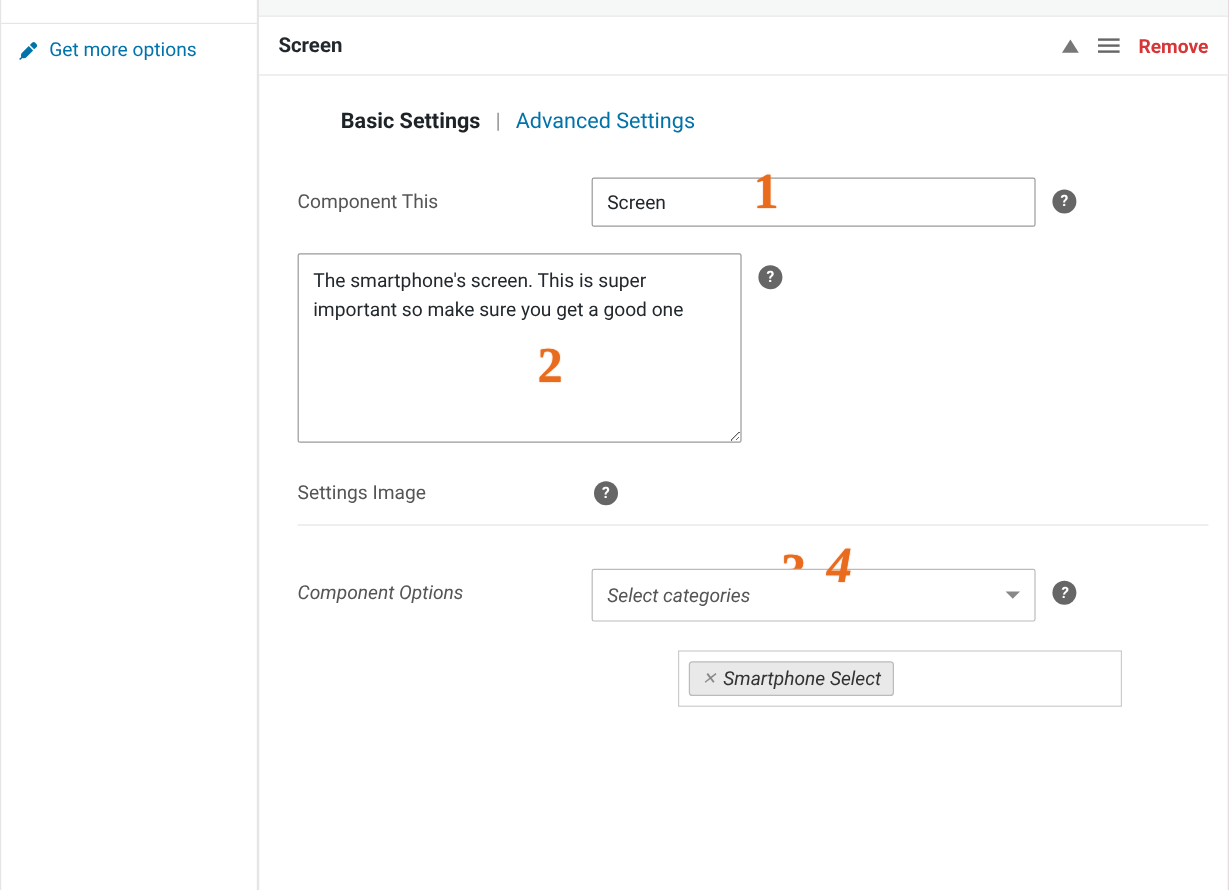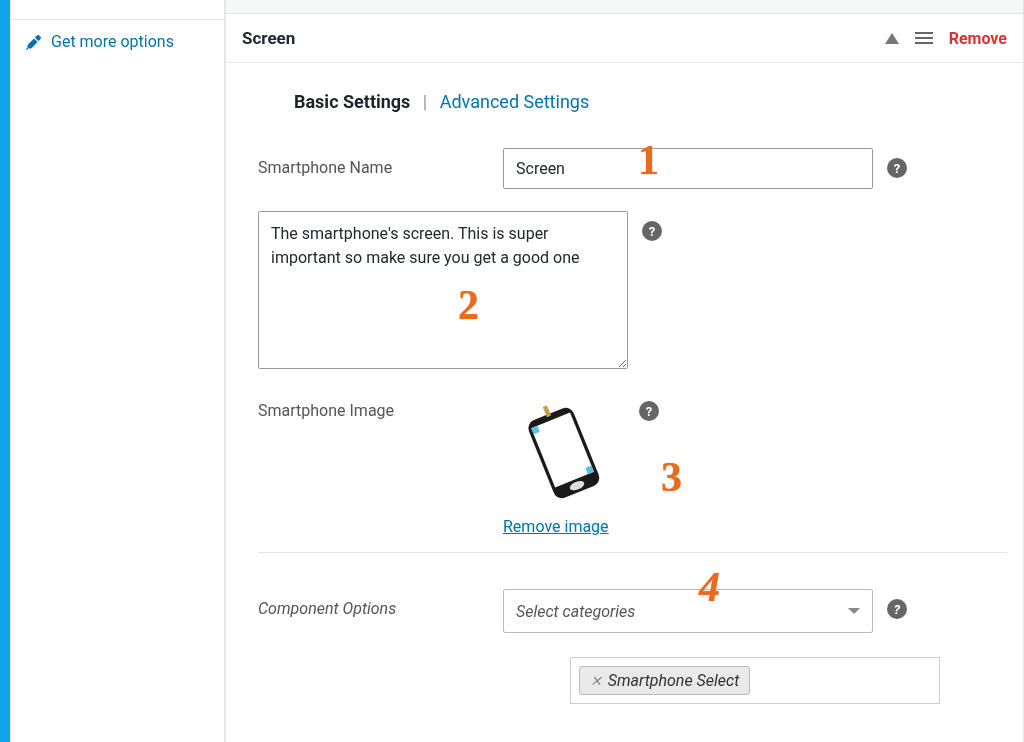--- a/index.html
+++ b/index.html
@@ -6,22 +6,21 @@
     body {
       font-family: -apple-system, BlinkMacSystemFont, "Segoe UI", Roboto, sans-serif;
       background: #f1f1f1;
       color: #23282d;
       font-size: 15px;
     }
     .container {
       display: flex;
       width: 1024px;
       min-height: 742px;
-      background: #0ea5e9;
-      padding-left: 10px;
+      background: #be185d;
     }
     .sidebar {
       width: 215px;
       background: #fff;
       border-right: 1px solid #e5e5e5;
       border-left: 1px solid #e5e5e5;
       padding: 0;
     }
     .sidebar-spacer {
       height: 20px;
@@ -272,54 +271,39 @@
 
     <div class="panel-body">
 
       <div class="tab-row">
         <span class="tab-active">Basic Settings</span>
         <span class="tab-sep">|</span>
         <span class="tab-link">Advanced Settings</span>
       </div>
 
       <div class="form-row">
-        <div class="label">Smartphone Name</div>
+        <div class="label">Component This</div>
         <div class="field">
           <input class="text-input" type="text" value="Screen" style="">
           <span class="help-icon">?</span>
           <span class="annot" style="left:135px; top:-12px;">1</span>
         </div>
       </div>
 
       <div class="form-row">
         <div class="field">
           <textarea class="textarea" style="">The smartphone's screen. This is super important so make sure you get a good one</textarea>
           <span class="help-icon">?</span>
           <span class="annot" style="left:200px; top:70px;">2</span>
         </div>
       </div>
 
       <div class="form-row" style="margin-bottom:10px;">
-        <div class="label">Smartphone Image</div>
+        <div class="label">Settings Image</div>
         <div class="field">
-          <div class="image-block">
-            <div class="image-thumb">
-              <svg viewBox="0 0 100 100" width="110" height="110">
-                <g transform="rotate(-22 50 50)">
-                  <rect x="28" y="14" width="44" height="76" rx="8" fill="#1a1a1a"></rect>
-                  <rect x="31" y="20" width="38" height="58" fill="#fefefe"></rect>
-                  <rect x="31" y="20" width="6" height="6" fill="#5bc0de"></rect>
-                  <rect x="63" y="72" width="6" height="6" fill="#5bc0de"></rect>
-                  <ellipse cx="50" cy="84" rx="7" ry="3.5" fill="#ddd"></ellipse>
-                  <rect x="48" y="6" width="4" height="10" fill="#c9a04a"></rect>
-                </g>
-              </svg>
-            </div>
-            <a class="remove-image-link">Remove image</a>
-          </div>
           <span class="help-icon" style="margin-left:2px;">?</span>
           <span class="annot" style="left:158px; top:62px;">3</span>
         </div>
       </div>
 
       <hr class="divider">
 
       <div class="form-row" style="margin-bottom:0;font-style:italic;">
         <div class="label">Component Options</div>
         <div class="field" style="flex-direction:column; align-items:center;">

